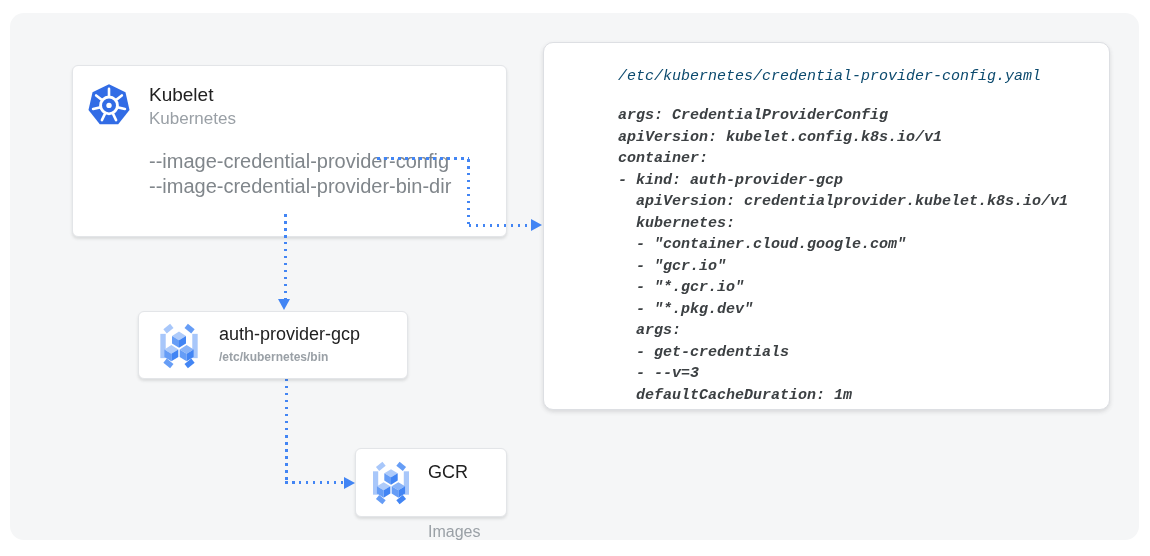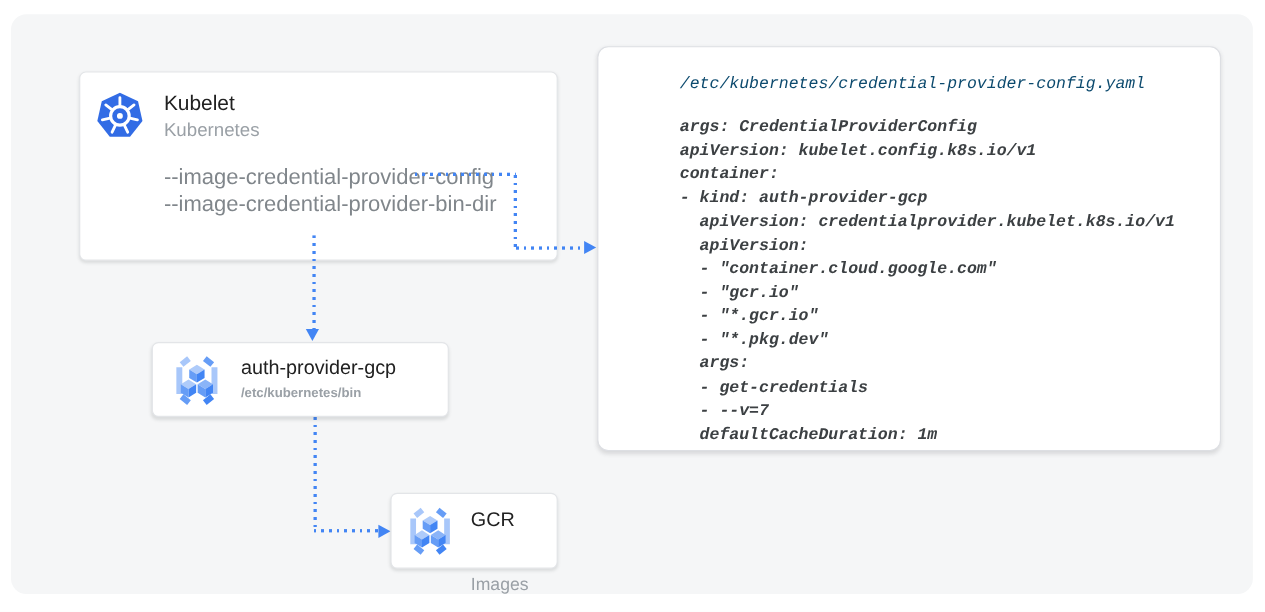--- a/index.html
+++ b/index.html
@@ -191,26 +191,26 @@
     </div>
 
     <div class="code-card">
       <div class="code-filename">/etc/kubernetes/credential-provider-config.yaml</div>
       <div class="code-body">
         <div class="code-line">args: CredentialProviderConfig</div>
         <div class="code-line">apiVersion: kubelet.config.k8s.io/v1</div>
         <div class="code-line">container:</div>
         <div class="code-line">- kind: auth-provider-gcp</div>
         <div class="code-line">  apiVersion: credentialprovider.kubelet.k8s.io/v1</div>
-        <div class="code-line">  apiVersion:</div>
+        <div class="code-line">  kubernetes:</div>
         <div class="code-line">  - "container.cloud.google.com"</div>
         <div class="code-line">  - "gcr.io"</div>
         <div class="code-line">  - "*.gcr.io"</div>
         <div class="code-line">  - "*.pkg.dev"</div>
         <div class="code-line">  args:</div>
         <div class="code-line">  - get-credentials</div>
-        <div class="code-line">  - --v=7</div>
+        <div class="code-line">  - --v=3</div>
         <div class="code-line">  defaultCacheDuration: 1m</div>
       </div>
     </div>
 
   </div>
 </div>
 
 </body></html>

